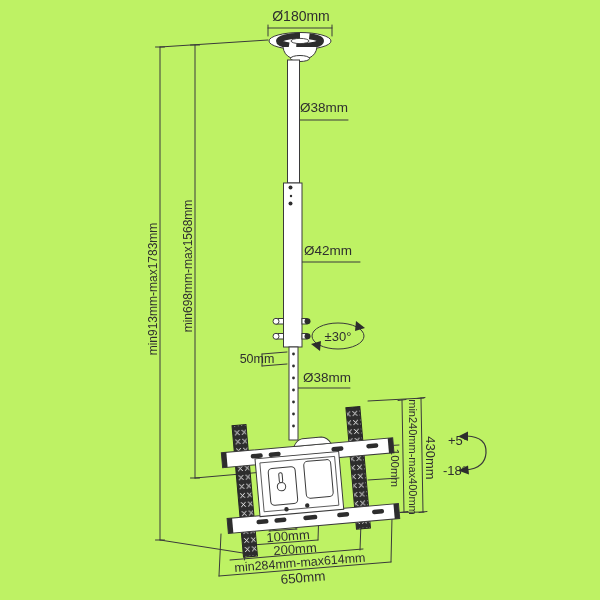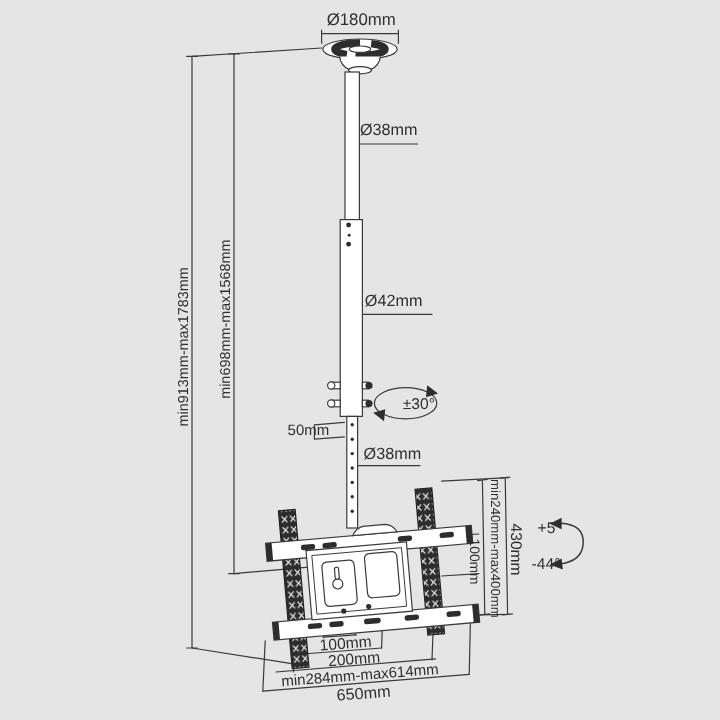--- a/index.html
+++ b/index.html
@@ -1,17 +1,17 @@
 <!DOCTYPE html>
 <html><head>
 <meta charset="utf-8">
 <style>
   html,body{margin:0;padding:0;background:#fff;}
   #stage{
-    position:relative;width:600px;height:600px;background:#e5e5e5;overflow:hidden;
+    position:relative;width:600px;height:600px;background:#bef264;overflow:hidden;
     font-family:"Liberation Sans",sans-serif;
   }
   #stage svg{position:absolute;left:0;top:0;}
   .lbl{
     position:absolute;color:#2f2f2f;white-space:nowrap;line-height:1;
     transform:translate(-50%,-50%);letter-spacing:0;
   }
   .v-up{transform:translate(-50%,-50%) rotate(-90deg);}
   .v-down{transform:translate(-50%,-50%) rotate(90deg);}
   .tilt{transform:translate(-50%,-50%) rotate(-4.5deg);}
@@ -148,32 +148,32 @@
         <rect x="279.3" y="471" width="3.4" height="10" rx="1.6" fill="#ffffff"></rect>
         <circle cx="284" cy="508" r="2.2" fill="#2d2d2d" stroke="none"></circle>
         <circle cx="305" cy="506" r="2.2" fill="#2d2d2d" stroke="none"></circle>
       </g>
     </g>
   </svg>
 
   <div class="lbl s14" style="left:301px;top:16px;">Ø180mm</div>
   <div class="lbl s135" style="left:324px;top:108px;">Ø38mm</div>
   <div class="lbl s135" style="left:328px;top:251px;">Ø42mm</div>
-  <div class="lbl s13" style="left:338px;top:336px;margin-left:11px;">±30°</div>
+  <div class="lbl s13" style="left:338px;top:336px;">±30°</div>
   <div class="lbl s125" style="left:243px;top:359px;padding-left:28px;">50mm</div>
   <div class="lbl s135" style="left:327px;top:378px;">Ø38mm</div>
 
   <div class="lbl v-up s12" style="left:153px;top:289px;">min913mm-max1783mm</div>
   <div class="lbl v-up s12" style="left:188px;top:266px;">min698mm-max1568mm</div>
 
   <div class="lbl v-down s11" style="left:412px;top:457px;">min240mm-max400mm</div>
   <div class="lbl v-down s115" style="left:394px;top:468px;">100mm</div>
   <div class="lbl v-down s13" style="left:430px;top:458px;">430mm</div>
 
   <div class="lbl s13" style="left:458px;top:440px;">+5°</div>
-  <div class="lbl s13" style="left:455px;top:470px;">-44°</div>
+  <div class="lbl s13" style="left:455px;top:470px;">-18°</div>
 
   <div class="lbl tilt s13" style="left:288px;top:536px;">100mm</div>
   <div class="lbl tilt s13" style="left:295px;top:549px;">200mm</div>
   <div class="lbl tilt s125" style="left:300px;top:563px;">min284mm-max614mm</div>
   <div class="lbl tilt s135" style="left:303px;top:578px;">650mm</div>
 
 </div>
 
 </body></html>

